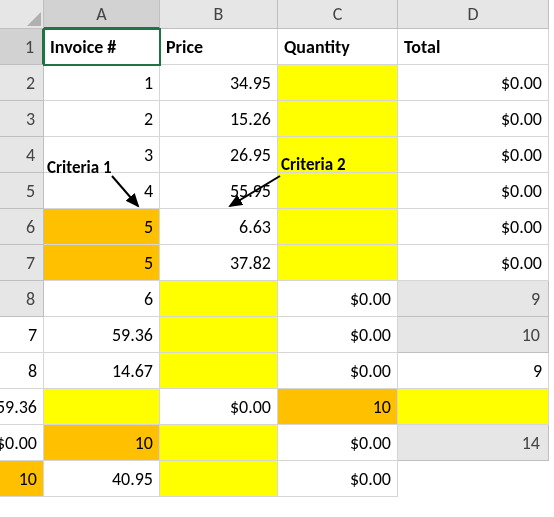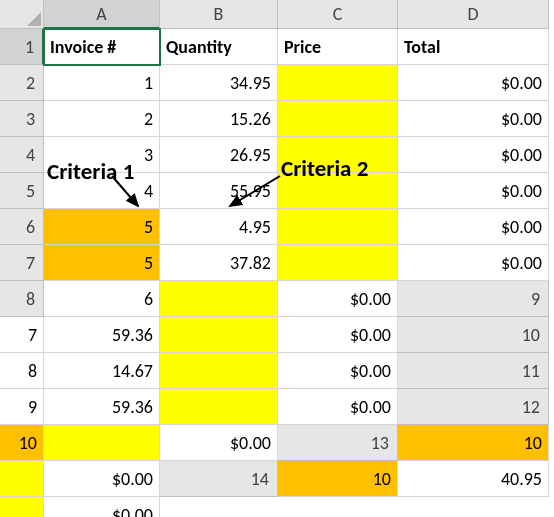--- a/index.html
+++ b/index.html
@@ -84,21 +84,21 @@
   .selected {
     outline: 2px solid #217346;
     outline-offset: -1px;
     z-index: 2;
     text-align: center;
   }
   
   .anno {
     position: absolute;
     font-weight: bold;
-    font-size: 23px;
+    font-size: 17px;
     color: #000;
     pointer-events: none;
     z-index: 5;
   }
   .arrow {
     position: absolute;
     z-index: 5;
     pointer-events: none;
   }
 </style>
@@ -106,22 +106,22 @@
 <body>
 
 <div class="grid" id="sheet" style="grid-template-rows: 29px repeat(14, 36px);">
     <div class="corner"></div>
     <div class="cell colhead active">A</div>
     <div class="cell colhead">B</div>
     <div class="cell colhead">C</div>
     <div class="cell colhead">D</div>
     <div class="cell rowhead active">1</div>
     <div class="cell hdr selected txt-left" style="justify-content: flex-start;">Invoice #</div>
+    <div class="cell hdr txt-left">Price</div>
     <div class="cell hdr txt-left">Quantity</div>
-    <div class="cell hdr txt-left">Price</div>
     <div class="cell hdr txt-left">Total</div>
     <div class="cell rowhead">2</div>
     <div class="cell num ">1</div>
     <div class="cell num">34.95</div>
     <div class="cell num yellow"></div>
     <div class="cell num">$0.00</div>
     <div class="cell rowhead">3</div>
     <div class="cell num ">2</div>
     <div class="cell num">15.26</div>
     <div class="cell num yellow"></div>
@@ -131,21 +131,21 @@
     <div class="cell num">26.95</div>
     <div class="cell num yellow"></div>
     <div class="cell num">$0.00</div>
     <div class="cell rowhead">5</div>
     <div class="cell num ">4</div>
     <div class="cell num">55.95</div>
     <div class="cell num yellow"></div>
     <div class="cell num">$0.00</div>
     <div class="cell rowhead">6</div>
     <div class="cell num orange">5</div>
-    <div class="cell num">4.95</div>
+    <div class="cell num">6.63</div>
     <div class="cell num yellow"></div>
     <div class="cell num">$0.00</div>
     <div class="cell rowhead">7</div>
     <div class="cell num orange">5</div>
     <div class="cell num">37.82</div>
     <div class="cell num yellow"></div>
     <div class="cell num">$0.00</div>
     <div class="cell rowhead">8</div>
     <div class="cell num ">6</div>
     <div class="cell num yellow"></div>
@@ -153,30 +153,27 @@
     <div class="cell rowhead">9</div>
     <div class="cell num ">7</div>
     <div class="cell num">59.36</div>
     <div class="cell num yellow"></div>
     <div class="cell num">$0.00</div>
     <div class="cell rowhead">10</div>
     <div class="cell num ">8</div>
     <div class="cell num">14.67</div>
     <div class="cell num yellow"></div>
     <div class="cell num">$0.00</div>
-    <div class="cell rowhead">11</div>
     <div class="cell num ">9</div>
     <div class="cell num">59.36</div>
     <div class="cell num yellow"></div>
     <div class="cell num">$0.00</div>
-    <div class="cell rowhead">12</div>
     <div class="cell num orange">10</div>
     <div class="cell num yellow"></div>
     <div class="cell num">$0.00</div>
-    <div class="cell rowhead">13</div>
     <div class="cell num orange">10</div>
     <div class="cell num yellow"></div>
     <div class="cell num">$0.00</div>
     <div class="cell rowhead">14</div>
     <div class="cell num orange">10</div>
     <div class="cell num">40.95</div>
     <div class="cell num yellow"></div>
     <div class="cell num">$0.00</div>
   </div>
 

